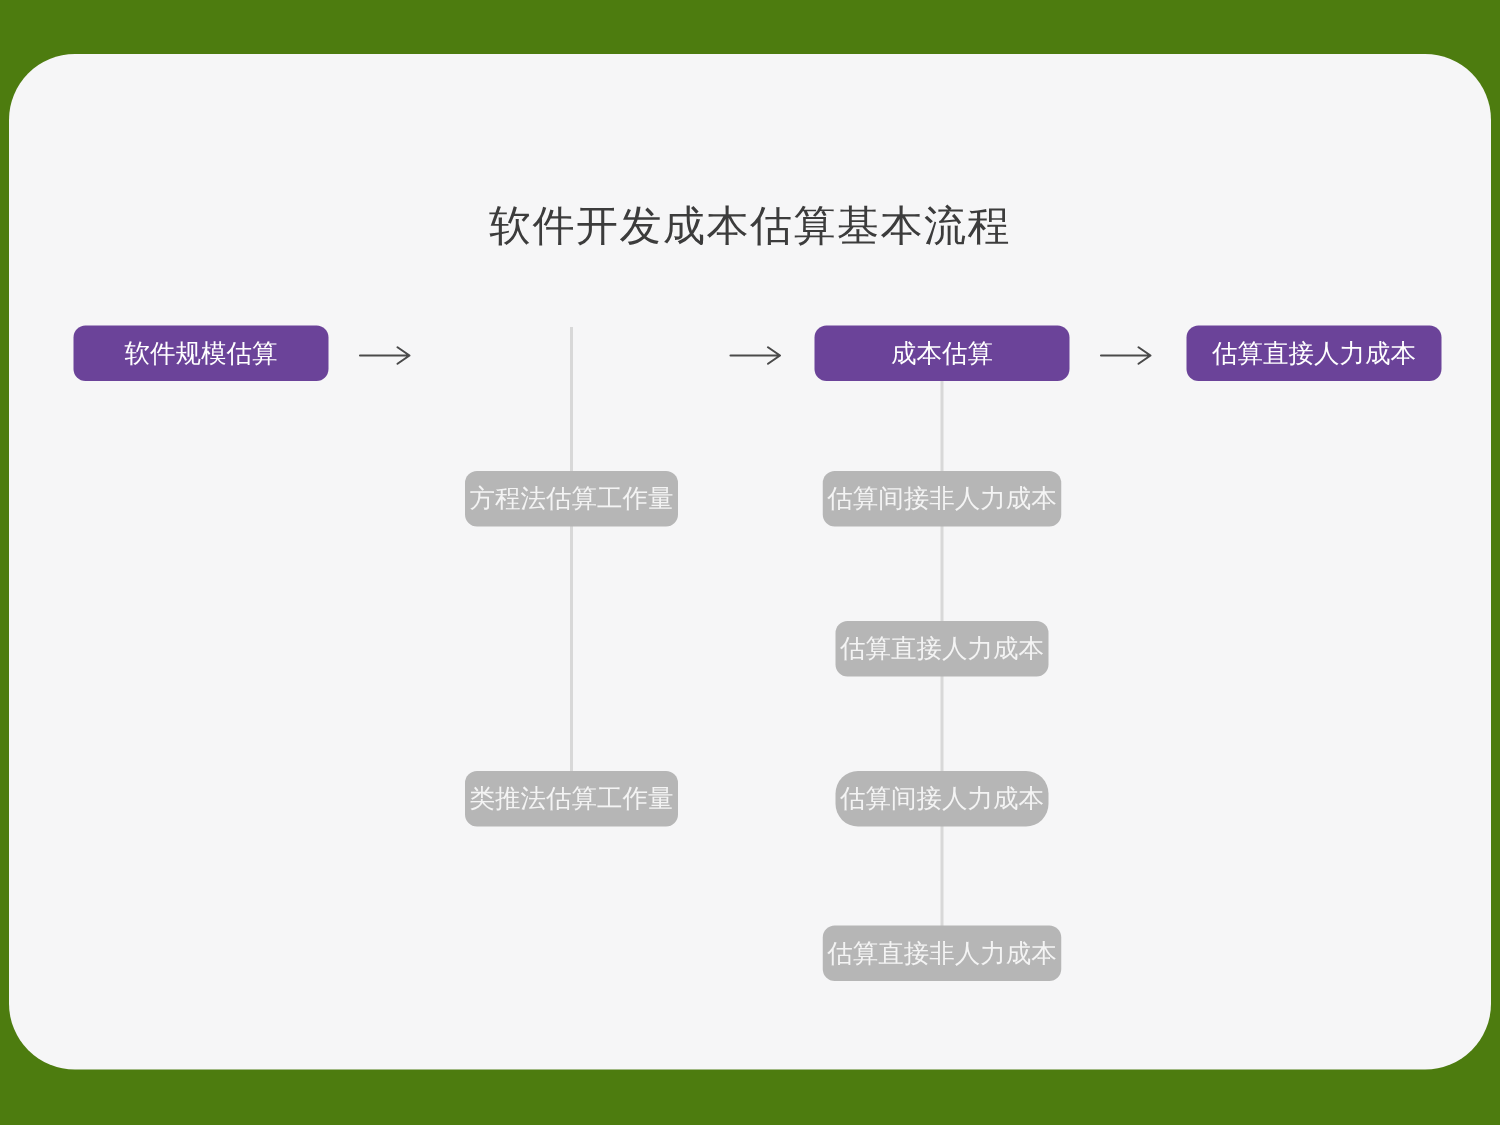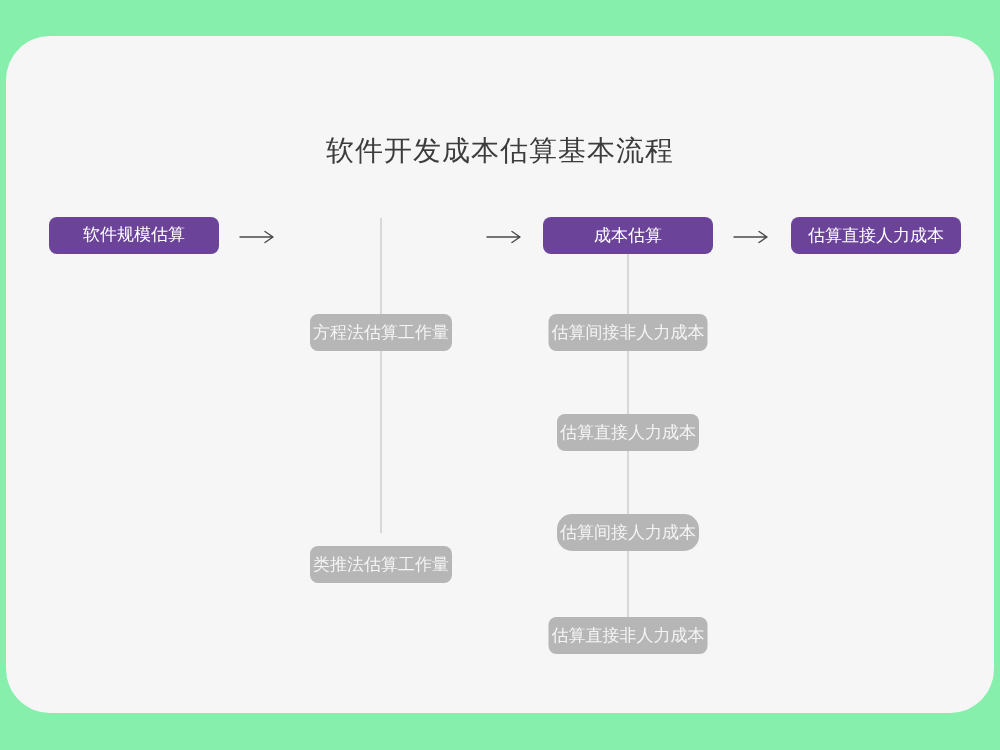--- a/index.html
+++ b/index.html
@@ -5,21 +5,21 @@
   :root{
     --primary-purple:#6b4399;
     --gray-box:#b6b6b6;
     --card-bg:#f6f6f7;
     --arrow:#4a4a4a;
     --connector:#d8d8d8;
     --title-color:#3c3c3c;
   }
   html,body{margin:0;padding:0;background:#ffffff;}
   body{font-family:"Liberation Sans","DejaVu Sans",sans-serif;}
-  .canvas{position:relative;width:1000px;height:750px;background:#86efac;overflow:hidden;}
+  .canvas{position:relative;width:1000px;height:750px;background:#4d7c0f;overflow:hidden;}
   .card{
     position:absolute;left:6px;top:36px;width:988px;height:677px;
     background:var(--card-bg);border-radius:44px;
   }
   .title{
     position:absolute;left:0;top:96px;width:100%;margin:0;
     text-align:center;font-size:28px;font-weight:500;
     color:var(--title-color);letter-spacing:1px;
   }
   .vline{
@@ -46,41 +46,41 @@
 <body>
 
 <div class="canvas">
   <div class="card">
 
     <h1 class="title">软件开发成本估算基本流程</h1>
 
     <div class="vline vline-work"></div>
     <div class="vline vline-cost"></div>
 
-    <div class="node purple" style="left:43px;top:181px;font-family:Liberation Mono, monospace;">软件规模估算</div>
+    <div class="node purple" style="left:43px;top:181px;">软件规模估算</div>
 
     <svg class="arrow" style="left:232px;top:193px;" viewBox="0 0 38 16">
       <path d="M2 8 H34 M27 2.5 L35 8 L27 13.5"></path>
     </svg>
 
 
     <svg class="arrow" style="left:479px;top:193px;" viewBox="0 0 38 16">
       <path d="M2 8 H34 M27 2.5 L35 8 L27 13.5"></path>
     </svg>
 
     <div class="node purple" style="left:537px;top:181px;">成本估算</div>
 
     <svg class="arrow" style="left:726px;top:193px;" viewBox="0 0 38 16">
       <path d="M2 8 H34 M27 2.5 L35 8 L27 13.5"></path>
     </svg>
 
     <div class="node purple" style="left:785px;top:181px;">估算直接人力成本</div>
 
     <div class="node gray" style="left:375px;top:278px;">方程法估算工作量</div>
-    <div class="node gray" style="left:375px;top:478px;margin-top:32px;">类推法估算工作量</div>
+    <div class="node gray" style="left:375px;top:478px;">类推法估算工作量</div>
 
     <div class="node gray" style="left:622px;top:278px;">估算间接非人力成本</div>
     <div class="node gray" style="left:622px;top:378px;">估算直接人力成本</div>
     <div class="node gray" style="left:622px;top:478px;border-radius:15px;">估算间接人力成本</div>
     <div class="node gray" style="left:622px;top:581px;">估算直接非人力成本</div>
 
   </div>
 </div>
 
 </body></html>

